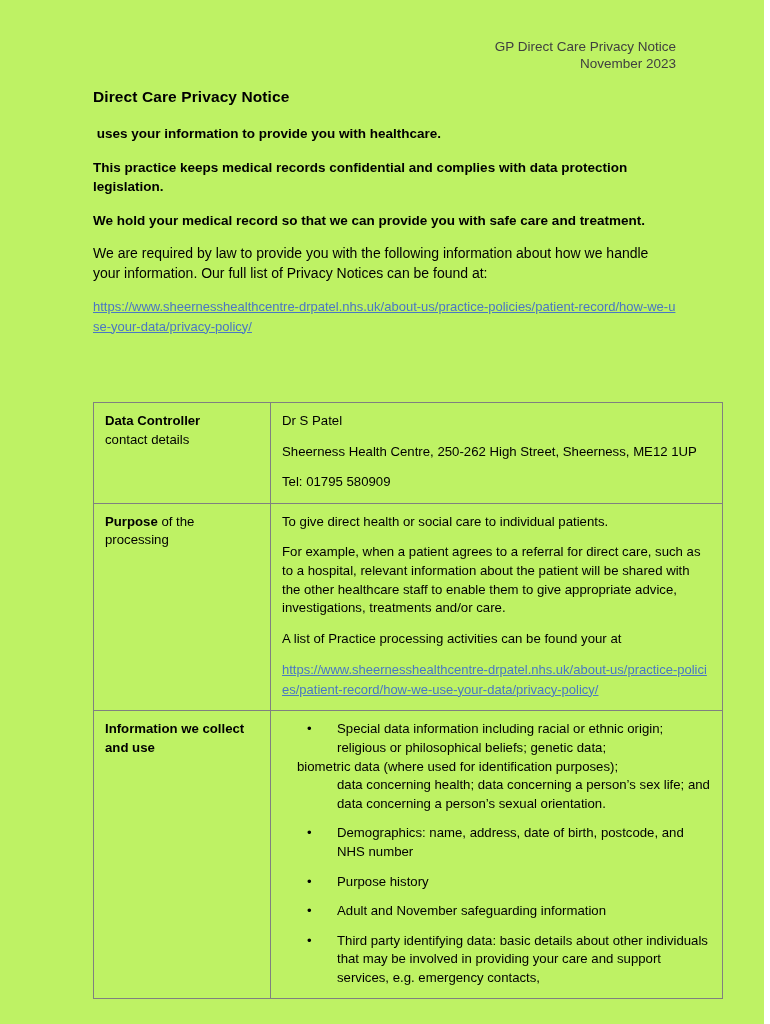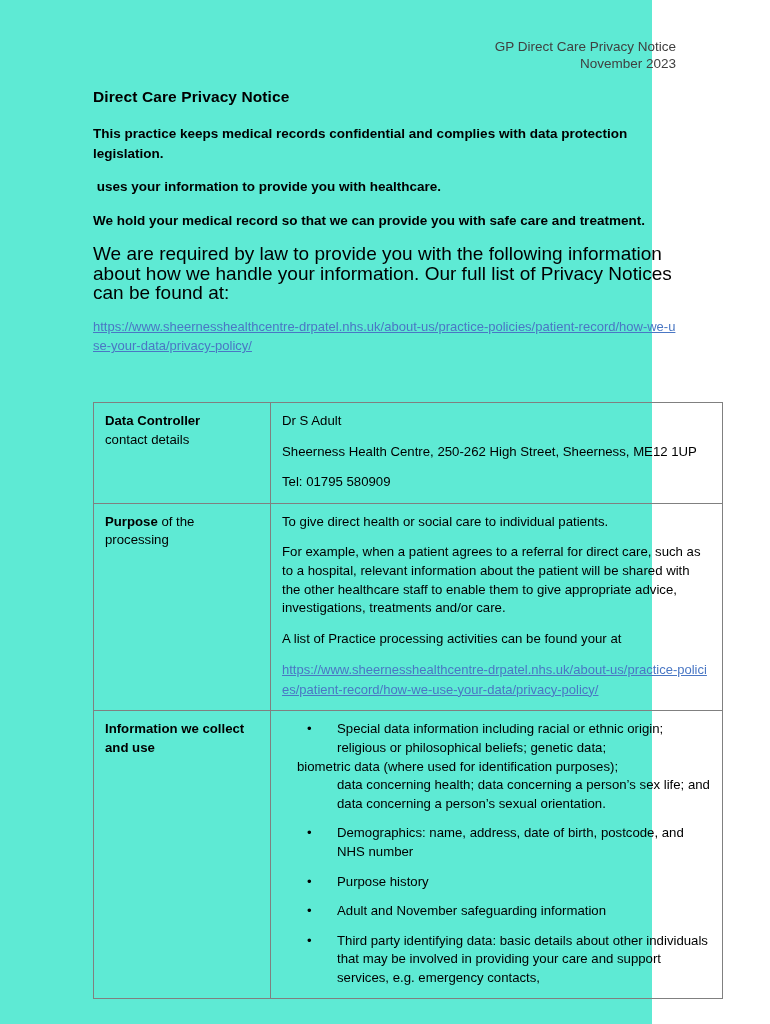--- a/index.html
+++ b/index.html
@@ -12,23 +12,23 @@
     height: 1024px;
     position: relative;
     font-family: "Liberation Sans", sans-serif;
     color: #000000;
     overflow: hidden;
   }
 
   .page {
     position: absolute;
     left: 0; top: 0;
-    width: 652px;
+    width: 764px;
     height: 1024px;
-    background: #5eead4;
+    background: #bef264;
   }
 
   
   .doc-header {
     position: absolute;
     left: 93px;
     top: 38px;
     width: 583px;
     text-align: right;
     color: #404040;
@@ -54,21 +54,21 @@
 
   p.lead {
     font-size: 13.5px;
     font-weight: bold;
     line-height: 19.5px;
     margin: 0 0 14px 0;
     white-space: pre-wrap;
   }
 
   p.para {
-    font-size: 19px;
+    font-size: 14px;
     line-height: 19.5px;
     margin: 0 0 14px 0;
   }
 
   a.doclink,
   .doclink {
     color: #4a77c4;
     text-decoration: underline;
     word-break: break-all;
     font-size: 13px;
@@ -133,39 +133,39 @@
 <div class="page">
 
   <div class="doc-header">
     <div>GP Direct Care Privacy Notice</div>
     <div>November 2023</div>
   </div>
 
   <div class="body-block">
     <h1 class="doc-title">Direct Care Privacy Notice</h1>
 
+    <p class="lead"> uses your information to provide you with healthcare.</p>
     <p class="lead">This practice keeps medical records confidential and complies with data protection legislation.</p>
-    <p class="lead"> uses your information to provide you with healthcare.</p>
     <p class="lead">We hold your medical record so that we can provide you with safe care and treatment.</p>
 
     <p class="para">We are required by law to provide you with the following information about how we handle your information.  Our full list of Privacy Notices can be found at:</p>
 
     <span class="doclink">https://www.sheernesshealthcentre-drpatel.nhs.uk/about-us/practice-policies/patient-record/how-we-use-your-data/privacy-policy/</span>
   </div>
 
   <table class="info-table">
     <tbody>
 
       <tr>
         <td class="col-label">
           <span class="lbl-bold">Data Controller</span><br>
           <span>contact details</span>
         </td>
         <td class="col-body">
-          <p class="cellp">Dr S Adult</p>
+          <p class="cellp">Dr S Patel</p>
           <p class="cellp">Sheerness Health Centre, 250-262 High Street, Sheerness, ME12 1UP</p>
           <p class="cellp">Tel: 01795 580909</p>
         </td>
       </tr>
 
       <tr>
         <td class="col-label">
           <span class="lbl-bold">Purpose</span><span> of the processing</span>
         </td>
         <td class="col-body">

